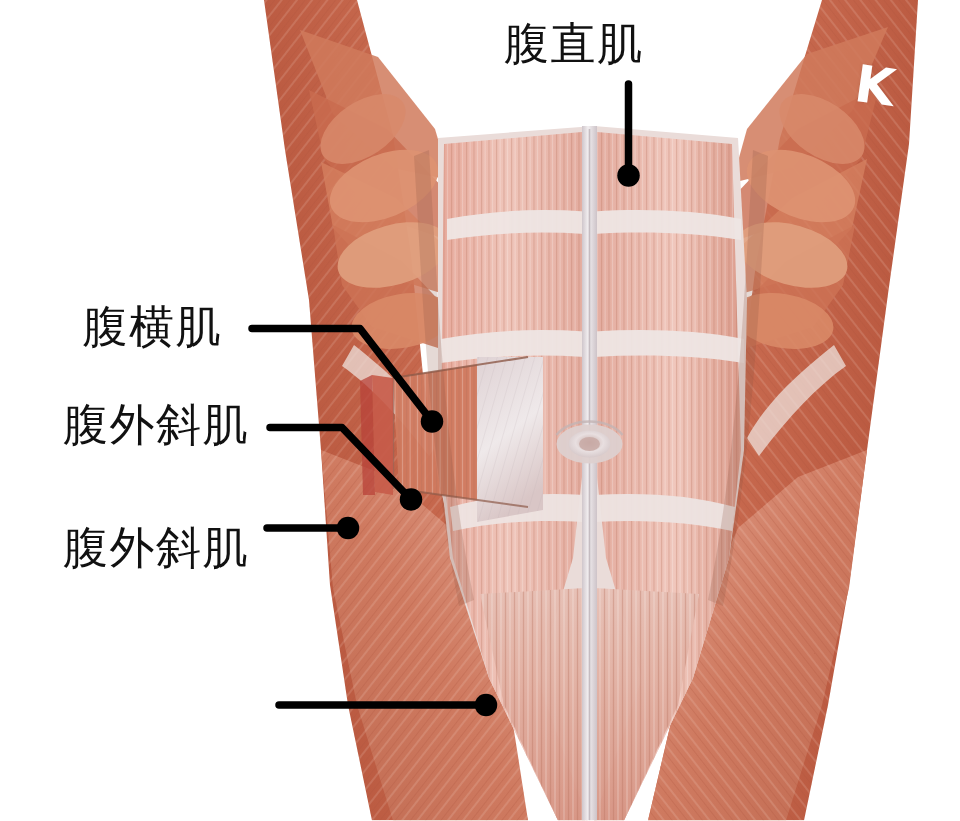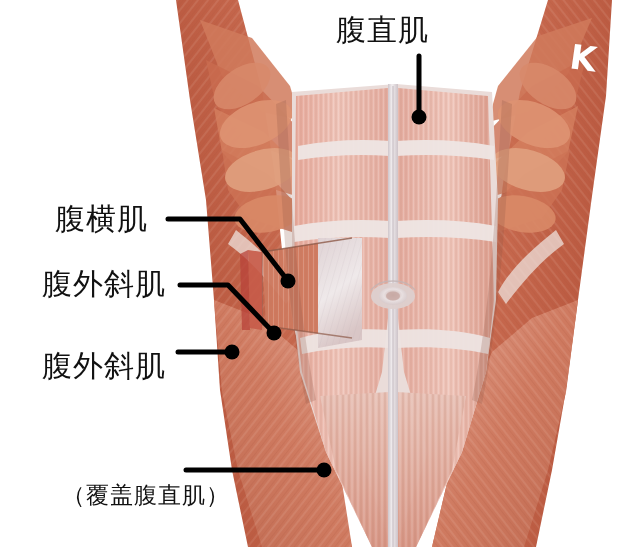--- a/index.html
+++ b/index.html
@@ -248,17 +248,16 @@
 
   <div class="lbl lbl-main" style="left:336px;top:14px;">腹直肌</div>
 
   <div class="lbl lbl-main" style="left:55px;top:203px;">腹横肌</div>
 
   <div class="lbl lbl-main" style="left:42px;top:268px;">腹外斜肌</div>
 
   <div class="lbl lbl-main" style="left:42px;top:334px;margin-top:16px;">腹外斜肌</div>
 
 
-  <div class="lbl lbl-sub" style="left:62px;top:483px;">（覆盖腹直肌）</div>
 
   <div class="wm" style="left:570px;top:38px;">K</div>
 
 </div>
 
 </body></html>

